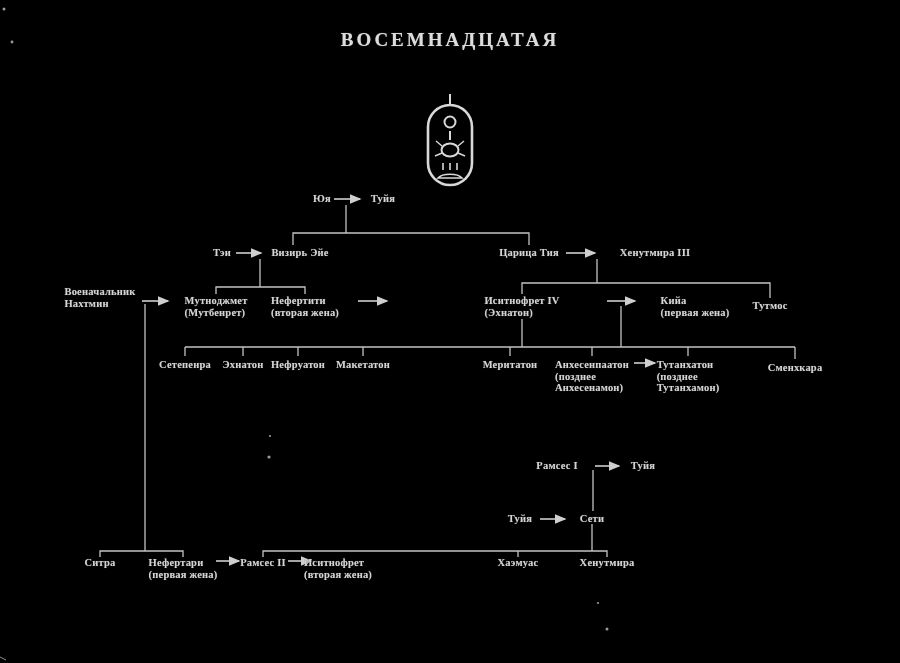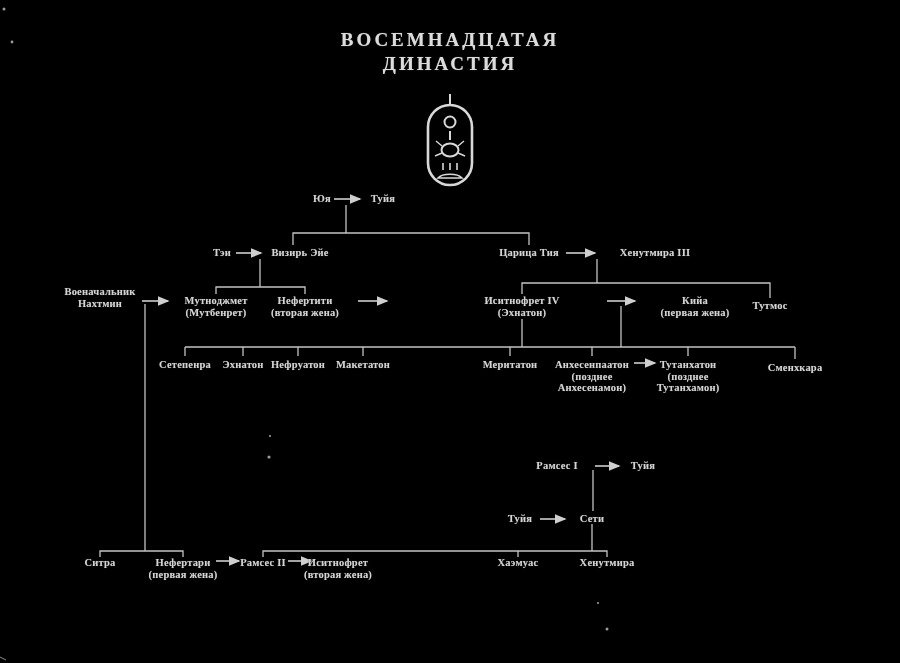--- a/index.html
+++ b/index.html
@@ -3,21 +3,21 @@
 <meta charset="utf-8">
 <style>
   html,body{margin:0;padding:0;background:#000;}
   .page{position:relative;width:828px;height:663px;background:#000;overflow:hidden;
         font-family:"Liberation Serif","DejaVu Serif",serif;}
   .title{position:absolute;left:450px;top:28px;transform:translateX(-50%);
          text-align:center;color:#dcdcdc;font-weight:700;font-size:19px;
          letter-spacing:3px;line-height:24px;white-space:nowrap;
          text-shadow:0 0 1px #777;}
   .title .ln{display:block;}
-  .lbl{position:absolute;transform:translateX(-50%);text-align:center;
+  .lbl{position:absolute;transform:translateX(-50%);text-align:left;
        color:#d4d4d4;font-weight:700;font-size:10.5px;line-height:11.5px;
        letter-spacing:.2px;white-space:nowrap;text-shadow:0 0 1px #555;}
   .lbl .ln{display:block;}
   svg.wires{position:absolute;left:0;top:0;}
   .wire{stroke:#c3c3c3;stroke-width:1.3;fill:none;}
   .arrow{stroke:#cfcfcf;stroke-width:1.6;fill:none;}
   .cart{stroke:#d8d8d8;fill:none;}
   .speck{fill:#9a9a9a;}
 </style>
 </head>
@@ -98,21 +98,20 @@
       <circle class="speck" cx="598" cy="603" r="1.1"></circle>
       <circle class="speck" cx="836" cy="196" r="1.2"></circle>
       <circle class="speck" cx="886" cy="352" r="1.2"></circle>
       <circle class="speck" cx="4" cy="9" r="1.5"></circle>
       <line x1="0" y1="657" x2="6" y2="660" stroke="#8a8a8a" stroke-width="1"></line>
     </g>
   </svg>
 
   <div class="title">
     <span class="ln">ВОСЕМНАДЦАТАЯ</span>
-    <span class="ln">ДИНАСТИЯ</span>
   </div>
 
   <div class="lbl" style="left:322px;top:193px">
       <span class="ln">Юя</span>
     </div>
   <div class="lbl" style="left:383px;top:193px">
       <span class="ln">Туйя</span>
     </div>
 
   <div class="lbl" style="left:222px;top:247px">

